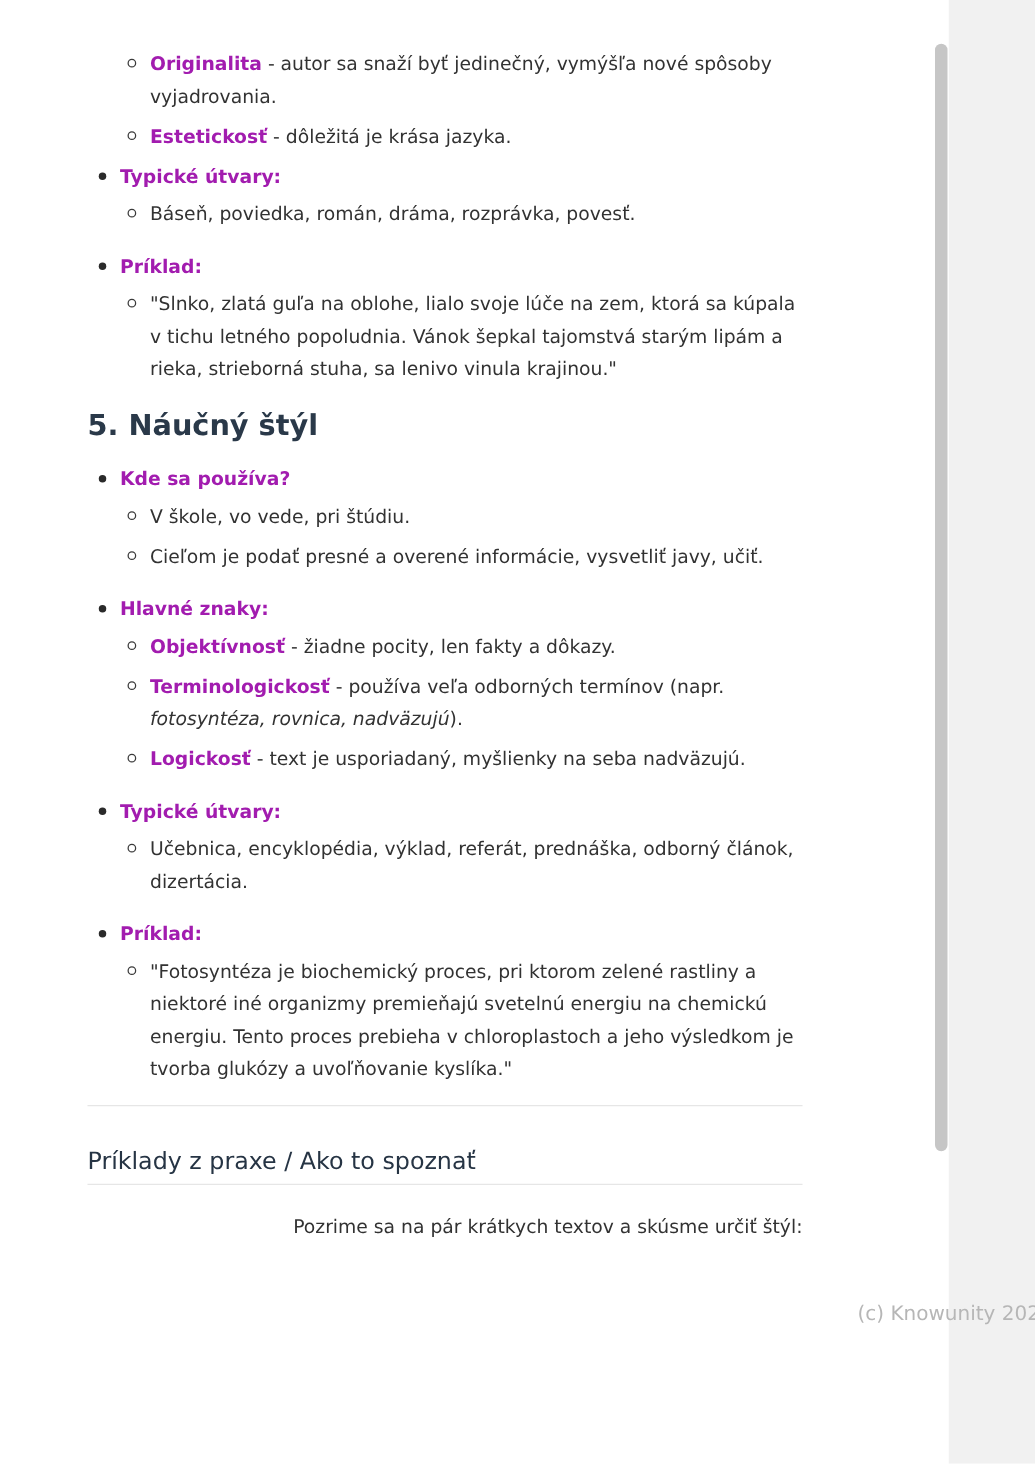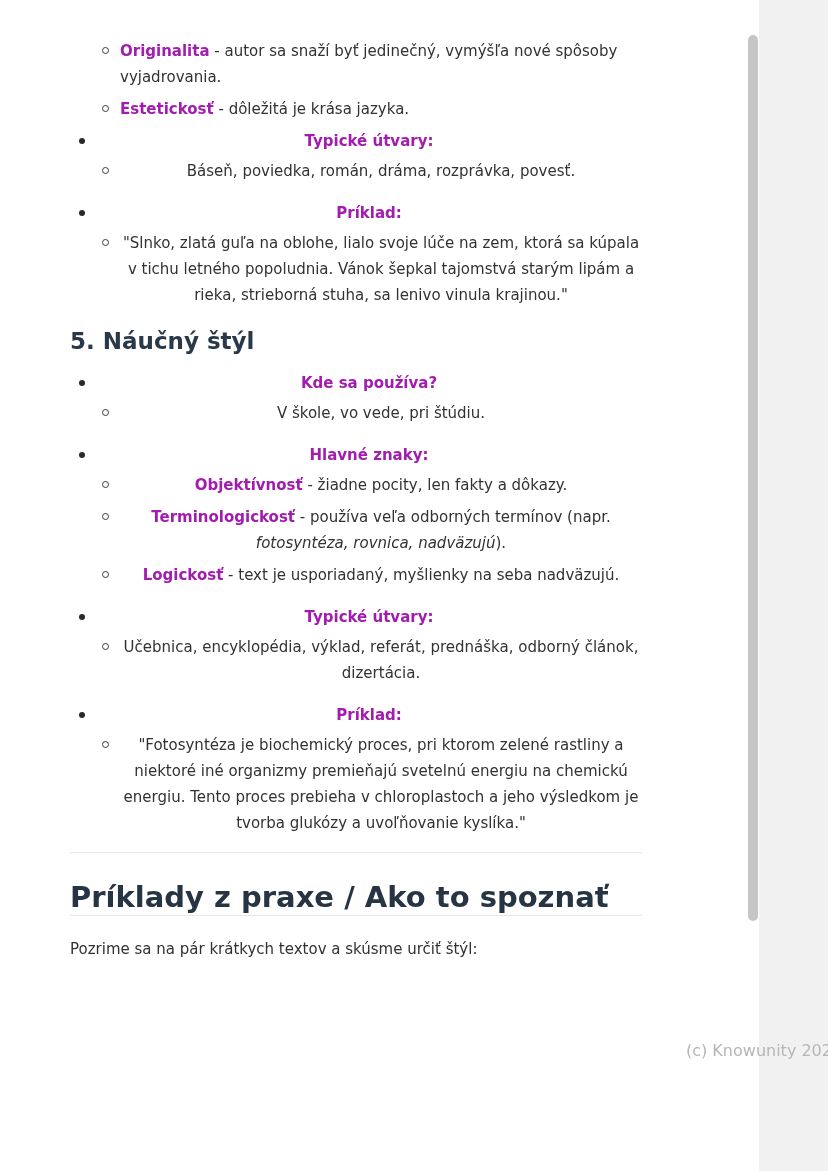--- a/index.html
+++ b/index.html
@@ -15,21 +15,21 @@
   .content {
     position: absolute;
     left: 70px; top: 38px;
     width: 572px;
     font-size: 15px;
     line-height: 26px;
   }
   ul.list { list-style: none; margin: 0; padding: 0; }
   ul.indented { margin-left: 26px; }
   li { position: relative; }
-  li.top { padding-left: 26px; margin-bottom: 16px; text-align: center; }
+  li.top { padding-left: 26px; margin-bottom: 16px; }
   li.top::before {
     content: "";
     position: absolute; left: 9px; top: 10px;
     width: 6px; height: 6px; border-radius: 50%;
     background: #2a2a2a;
   }
   li.sub { padding-left: 24px; margin-bottom: 6px; }
   li.sub::before {
     content: "";
     position: absolute; left: 6px; top: 9px;
@@ -42,32 +42,32 @@
   .i { font-style: italic; }
   .group-gap { margin-bottom: 16px; }
   h2.section-h {
     margin: 18px 0 14px 0;
     font-size: 23px; line-height: 30px;
     font-weight: 700;
     color: #2a3949;
   }
   h1.big-h {
     margin: 26px 0 0 0;
-    font-size: 29px; line-height: 36px;
-    font-weight: 700;
+    font-size: 19px; line-height: 36px;
+    font-weight: 400;
     color: #263444;
   }
   hr.divider {
     border: none;
     border-top: 1px solid #e6e6e6;
     margin: 0;
   }
   .hr-1 { margin-top: 18px; }
   .hr-2 { margin-top: 18px; }
-  p.lead { margin: 20px 0 16px 0; }
+  p.lead { margin: 20px 0 16px 0; text-align: right; }
   .right-strip {
     position: absolute;
     left: 759px; top: 0;
     width: 69px; height: 1171px;
     background: #f1f1f1;
   }
   .scrollbar-thumb {
     position: absolute;
     left: 748px; top: 35px;
     width: 10px; height: 886px;
@@ -120,20 +120,23 @@
 
     <h2 class="section-h">5. Náučný štýl</h2>
 
     <ul class="list">
       <li class="top">
         <span class="b">Kde sa používa?</span>
         <ul class="list nested">
           <li class="sub">
             <span>V škole, vo vede, pri štúdiu.</span>
           </li>
+          <li class="sub">
+            <span>Cieľom je podať presné a overené informácie, vysvetliť javy, učiť.</span>
+          </li>
         </ul>
       </li>
 
       <li class="top">
         <span class="b">Hlavné znaky:</span>
         <ul class="list nested">
           <li class="sub">
             <span class="b">Objektívnosť</span><span> - žiadne pocity, len fakty a dôkazy.</span>
           </li>
           <li class="sub">

